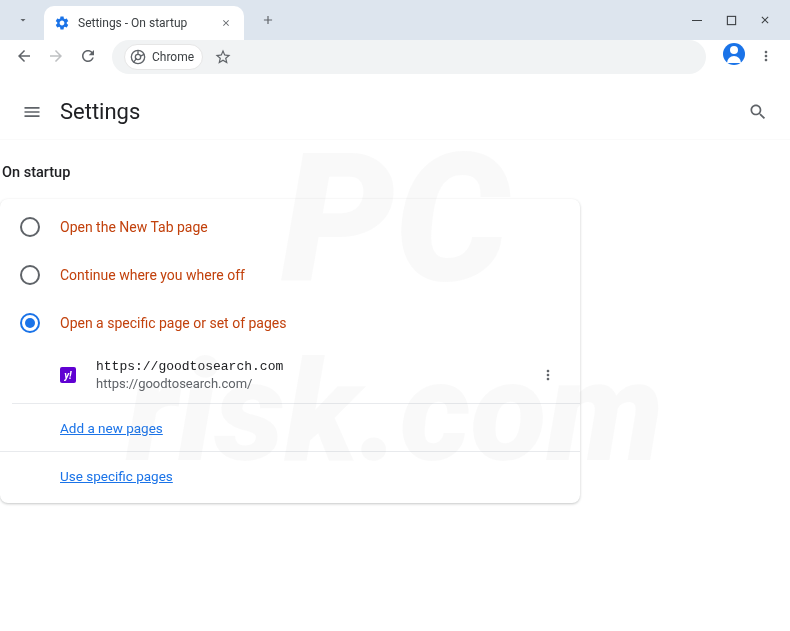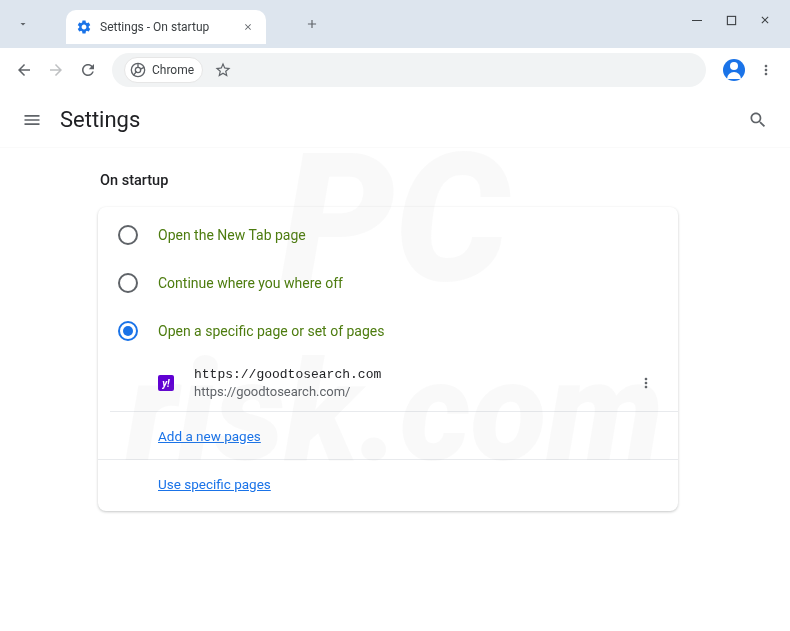--- a/index.html
+++ b/index.html
@@ -9,26 +9,25 @@
       font-family: "Segoe UI", Roboto, Arial, sans-serif;
     }
     body {
       width: 790px;
       height: 631px;
       background: #fff;
       overflow: hidden;
       position: relative;
     }
     .titlebar {
-      height: 48px;
+      height: 40px;
       background: #dde5ee;
       display: flex;
       align-items: center;
       position: relative;
-      gap: 22px;
     }
     .tab-dropdown {
       width: 30px;
       height: 30px;
       display: flex;
       align-items: center;
       justify-content: center;
       margin-left: 8px;
       border-radius: 6px;
       color: #5f6368;
@@ -91,21 +90,20 @@
       height: 30px;
       display: flex;
       align-items: center;
       justify-content: center;
       color: #3c4043;
     }
     .toolbar {
       height: 44px;
       background: #fff;
       display: flex;
-      align-items: center;
       padding: 0 8px;
       gap: 0;
     }
     .nav-btn {
       width: 32px;
       height: 32px;
       display: flex;
       align-items: center;
       justify-content: center;
       color: #5f6368;
@@ -228,21 +226,20 @@
       display: flex;
       align-items: center;
       justify-content: center;
       color: #5f6368;
       margin-left: auto;
     }
     .content {
       padding: 24px 14px 0 0;
       display: flex;
       flex-direction: column;
-      align-items: center;
     }
     .section-wrapper {
       width: 580px;
     }
     .section-title {
       font-size: 14.5px;
       color: #202124;
       margin-bottom: 18px;
       font-weight: 500;
       margin-left: 2px;
@@ -275,21 +272,21 @@
       position: absolute;
       width: 10px;
       height: 10px;
       background: #1a73e8;
       border-radius: 50%;
       top: 3px;
       left: 3px;
     }
     .radio-label {
       font-size: 14px;
-      color: #4d7c0f;
+      color: #c2410c;
     }
     .page-item {
       display: flex;
       align-items: center;
       padding: 12px 20px 12px 48px;
       border-bottom: 1px solid #e8eaed;
       margin-left: 12px;
       margin-right: 0;
     }
     .page-item:last-of-type {

